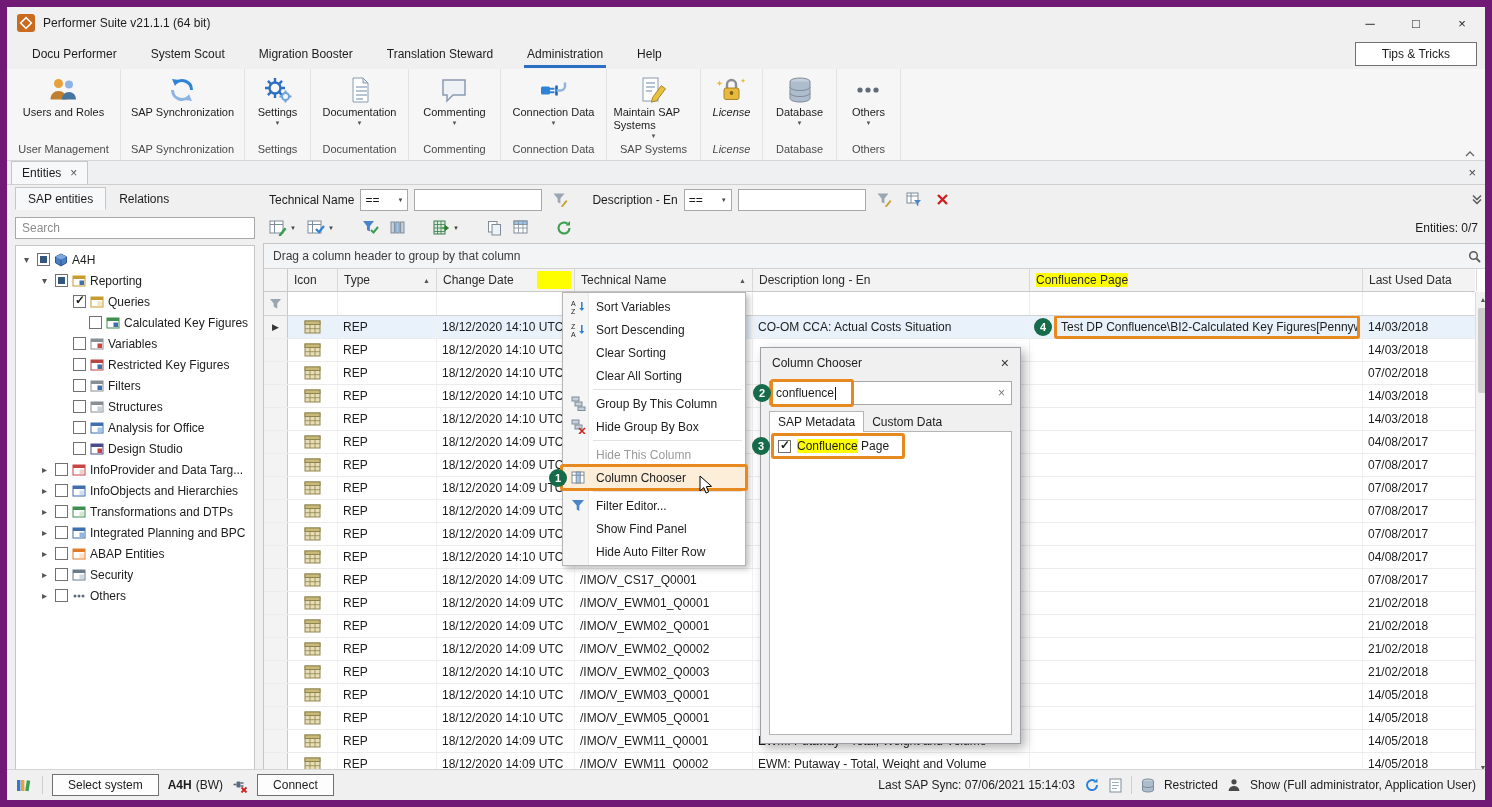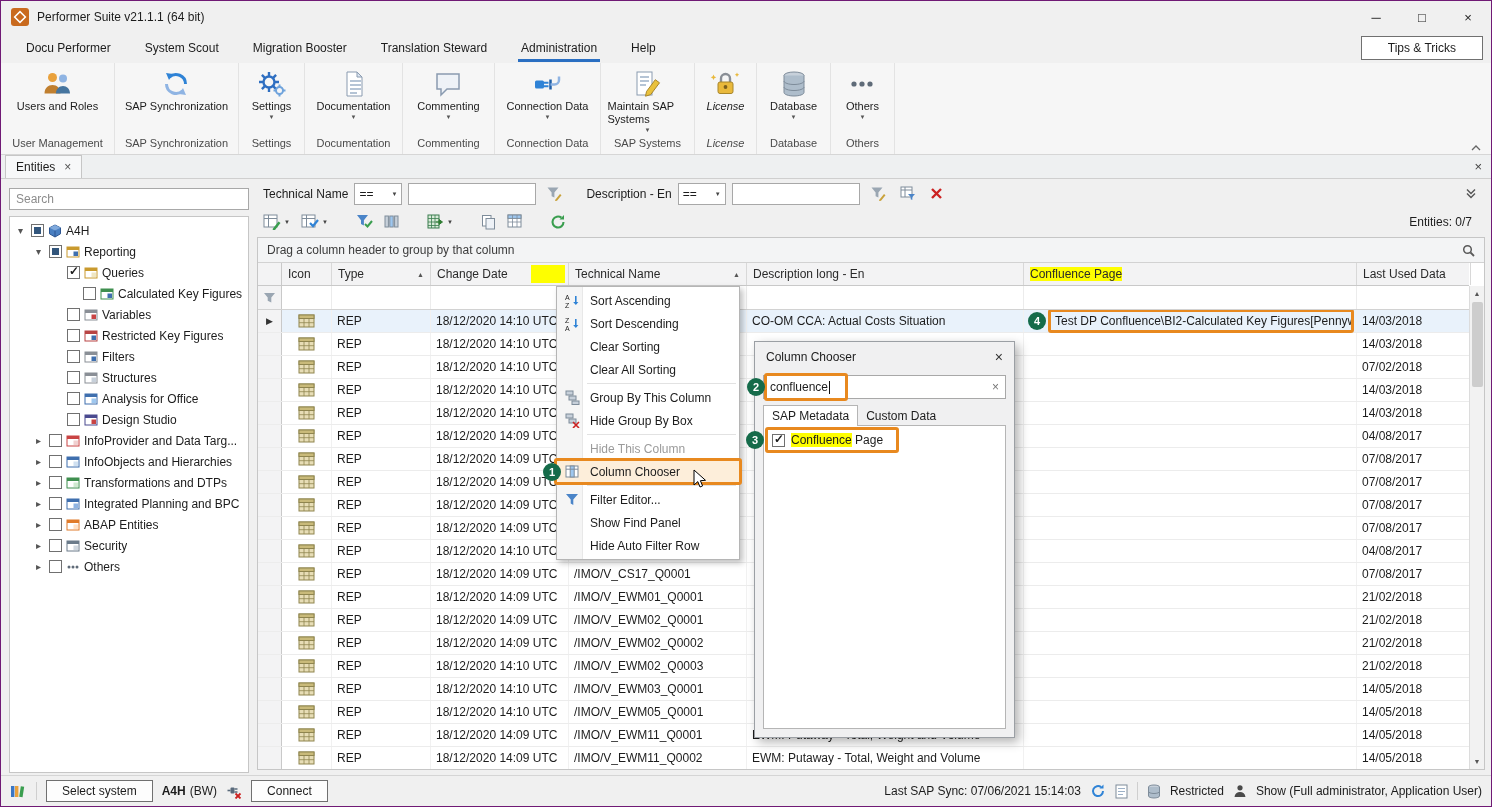--- a/index.html
+++ b/index.html
@@ -1,17 +1,17 @@
 <!DOCTYPE html>
 <html><head>
 <meta charset="utf-8">
 <style>
 *{margin:0;padding:0;box-sizing:border-box}
 html,body{width:1492px;height:807px;overflow:hidden;font-family:"Liberation Sans",sans-serif;font-size:12px;color:#1c1c1c;background:#dcdcdc}
-.window{position:absolute;inset:0;width:1492px;height:807px;background:#f0f0f0;border:1px solid #701a75;overflow:hidden}
+.window{position:absolute;inset:0;width:1492px;height:807px;background:#f0f0f0;border:7px solid #701a75;overflow:hidden}
 .ic{display:inline-flex;align-items:center;justify-content:center;flex:none;line-height:0}
 
 .titlebar{height:32px;display:flex;align-items:center;padding-left:10px;background:#f0f0f0}
 .titlebar .title{margin-left:8px}
 .wincontrols{margin-left:auto;display:flex;height:100%}
 .wincontrols span{width:46px;display:flex;align-items:center;justify-content:center;font-size:13px;color:#222}
 
 .menubar{height:30px;display:flex;align-items:center;padding:0 8px;position:relative;background:#f0f0f0}
 .menu-item{padding:0 17px;height:30px;display:flex;align-items:center;position:relative}
 .menu-item.active::after{content:"";position:absolute;left:14px;right:14px;bottom:1px;height:3px;background:#2a6fc2}
@@ -370,20 +370,28 @@
         </svg>
       </span>
     <span class="fb-btn ic fb-more">
         <svg width="14" height="14" viewBox="0 0 14 14" fill="none" stroke="#555" stroke-width="1.4">
           <path d="M3 3.5l4 4 4-4M3 7.5l4 4 4-4"></path>
         </svg>
       </span>
   </div>
 
   <div class="sidebar">
+    <div class="side-tabs">
+      <div class="side-tab active">
+          <span>SAP entities</span>
+        </div>
+      <div class="side-tab">
+          <span>Relations</span>
+        </div>
+    </div>
     <input class="side-search" placeholder="Search" style="">
     <div class="tree" id="entity-tree">
         <div class="titem" style="padding-left: 4px;">
           <span class="texp">▾</span>
           <span class="tcb indeterminate"></span>
           <span class="ic">
             <svg width="14" height="14" viewBox="0 0 14 14">
               <path d="M7 1l5.5 2.8v6L7 13 1.5 9.8v-6z" fill="#4a7fc1" stroke="#2c5591"></path>
               <path d="M7 1l5.5 2.8L7 6.6 1.5 3.8z" fill="#7fa9dc"></path>
               <path d="M7 6.6V13" stroke="#2c5591"></path>
@@ -1098,21 +1106,21 @@
         <span class="cic">
           <span class="ic">
             <svg width="15" height="15" viewBox="0 0 15 15">
               <text x="0" y="6.5" font-size="7" fill="#1c1c1c">A</text>
               <text x="0" y="14.5" font-size="7" fill="#1c1c1c">Z</text>
               <path d="M10.8 3v8" stroke="#2f83d6" stroke-width="1.6"></path>
               <path d="M8.2 9l2.6 3 2.6-3z" fill="#2f83d6"></path>
             </svg>
           </span>
         </span>
-        <span class="clabel">Sort Ascending</span>
+        <span class="clabel">Sort Variables</span>
       </div>
       <div class="citem">
         <span class="cic">
           <span class="ic">
             <svg width="15" height="15" viewBox="0 0 15 15">
               <text x="0" y="6.5" font-size="7" fill="#1c1c1c">Z</text>
               <text x="0" y="14.5" font-size="7" fill="#1c1c1c">A</text>
               <path d="M10.8 3v8" stroke="#2f83d6" stroke-width="1.6"></path>
               <path d="M8.2 9l2.6 3 2.6-3z" fill="#2f83d6"></path>
             </svg>

